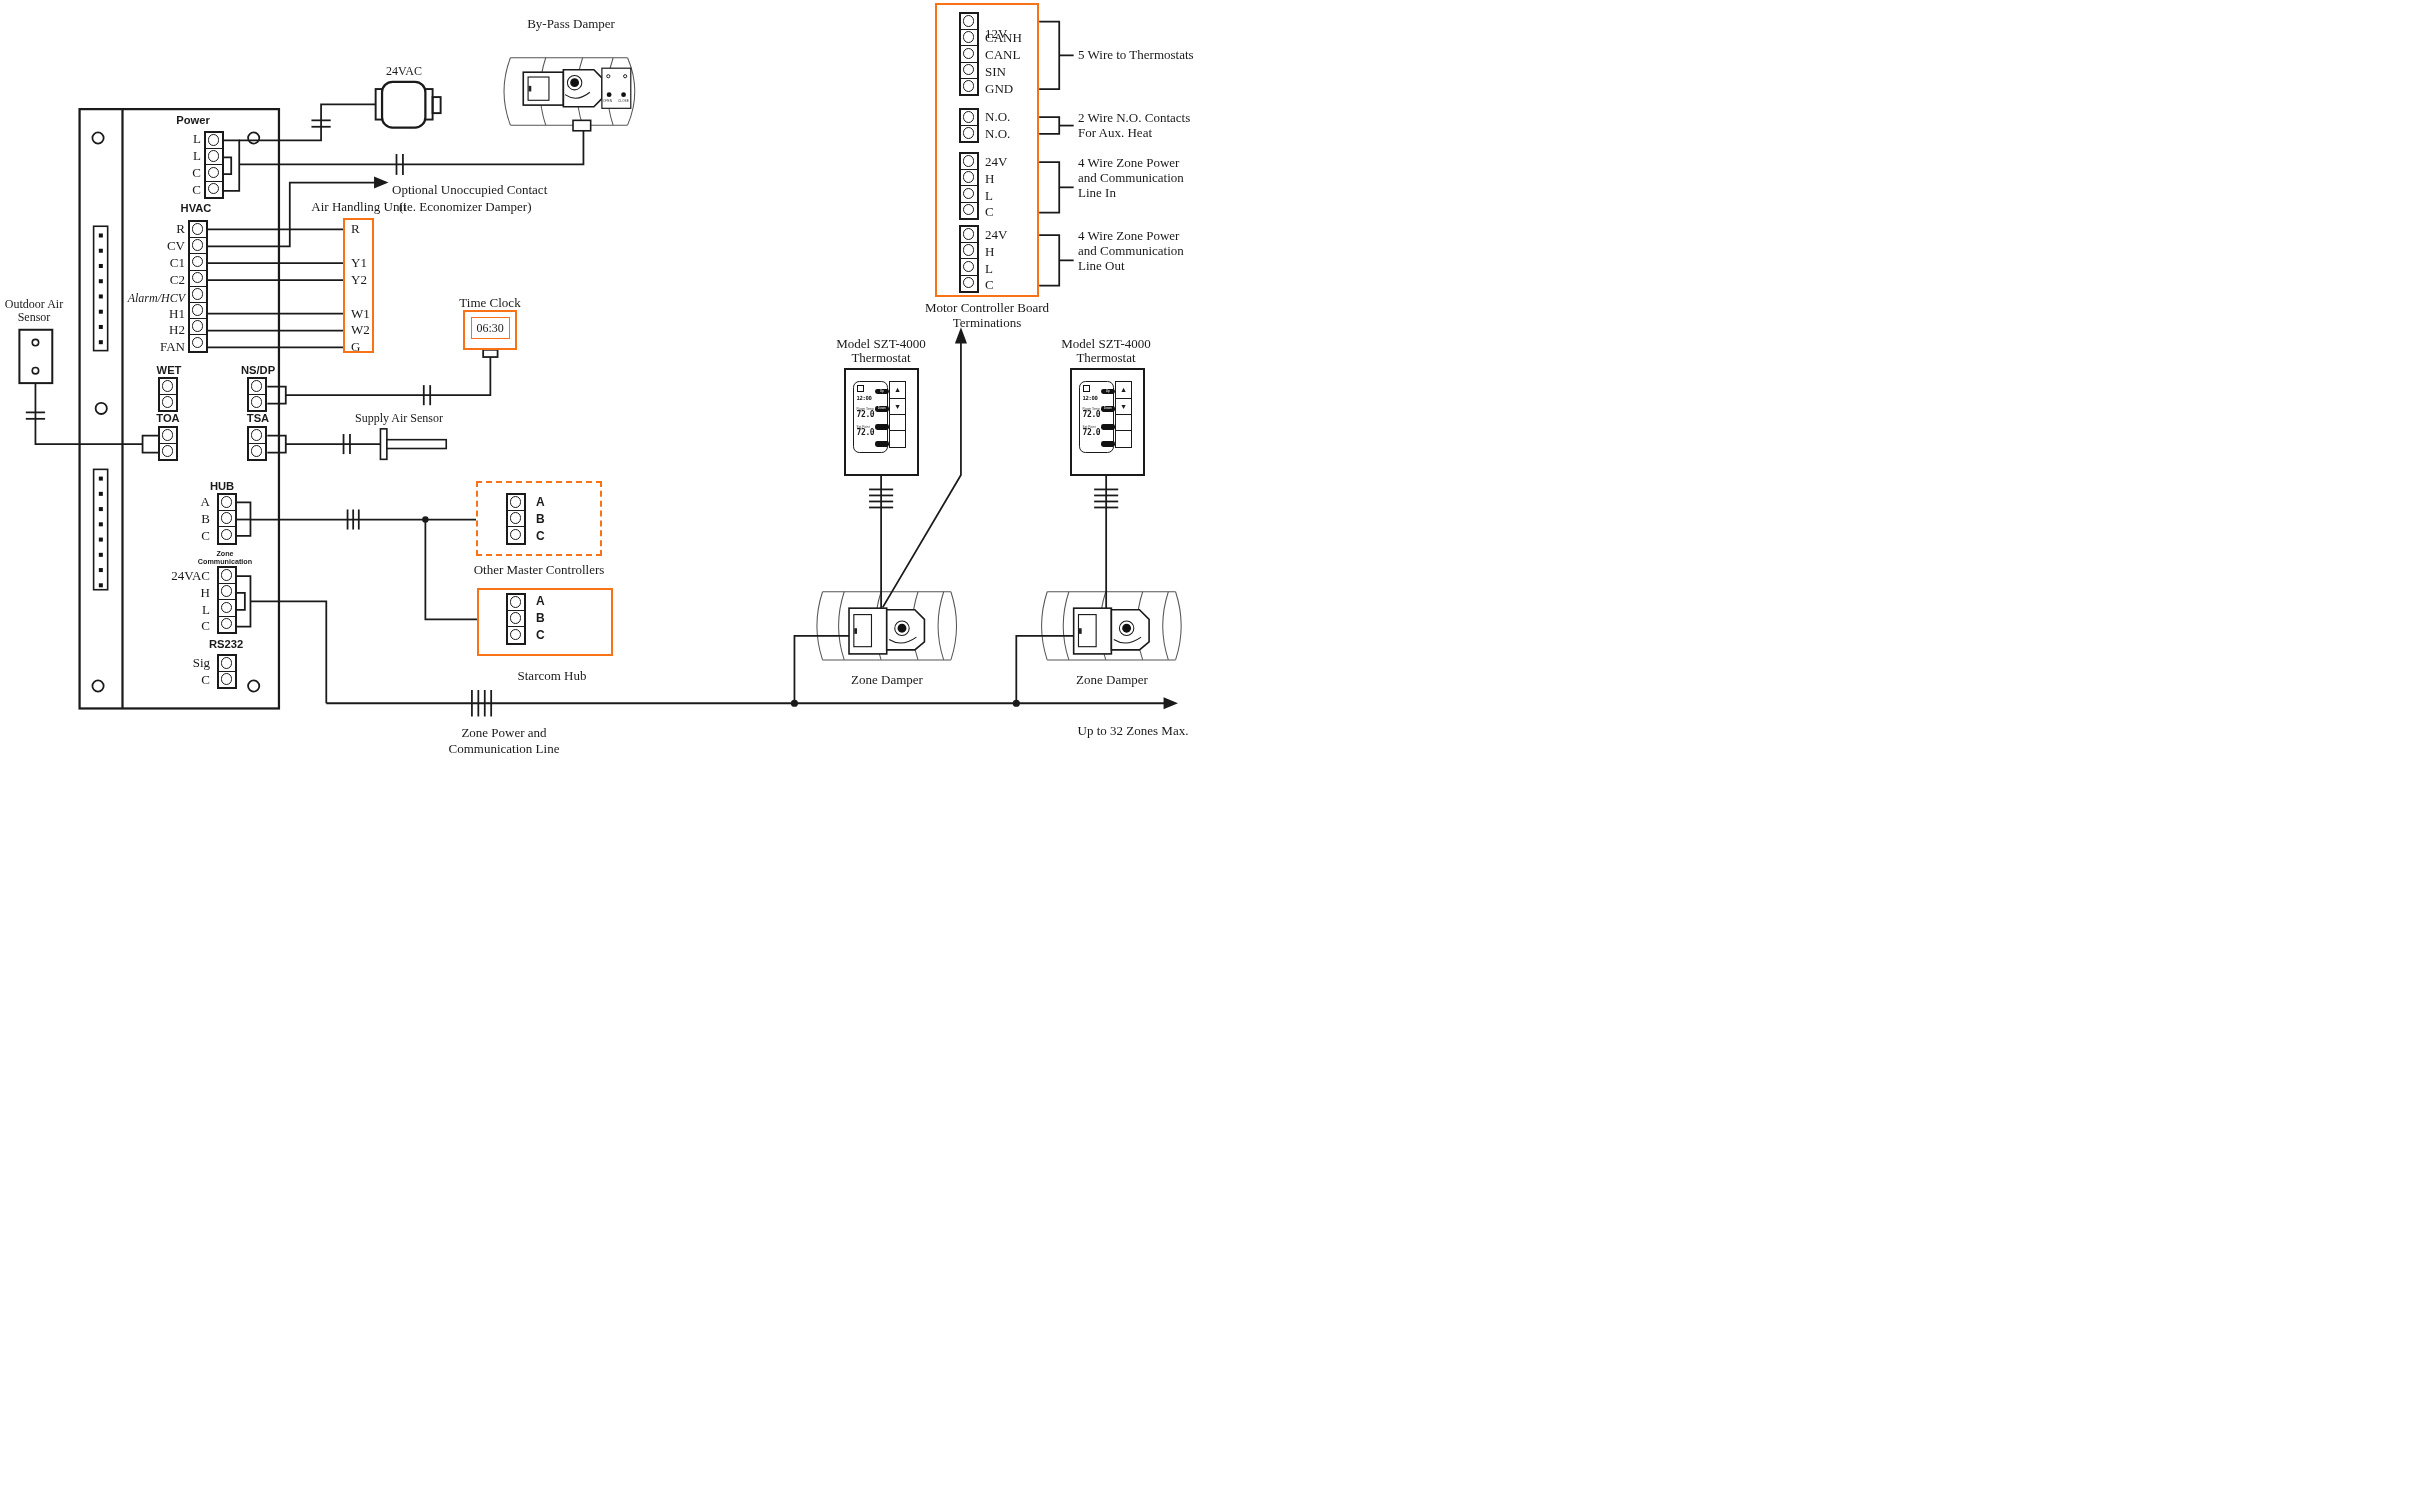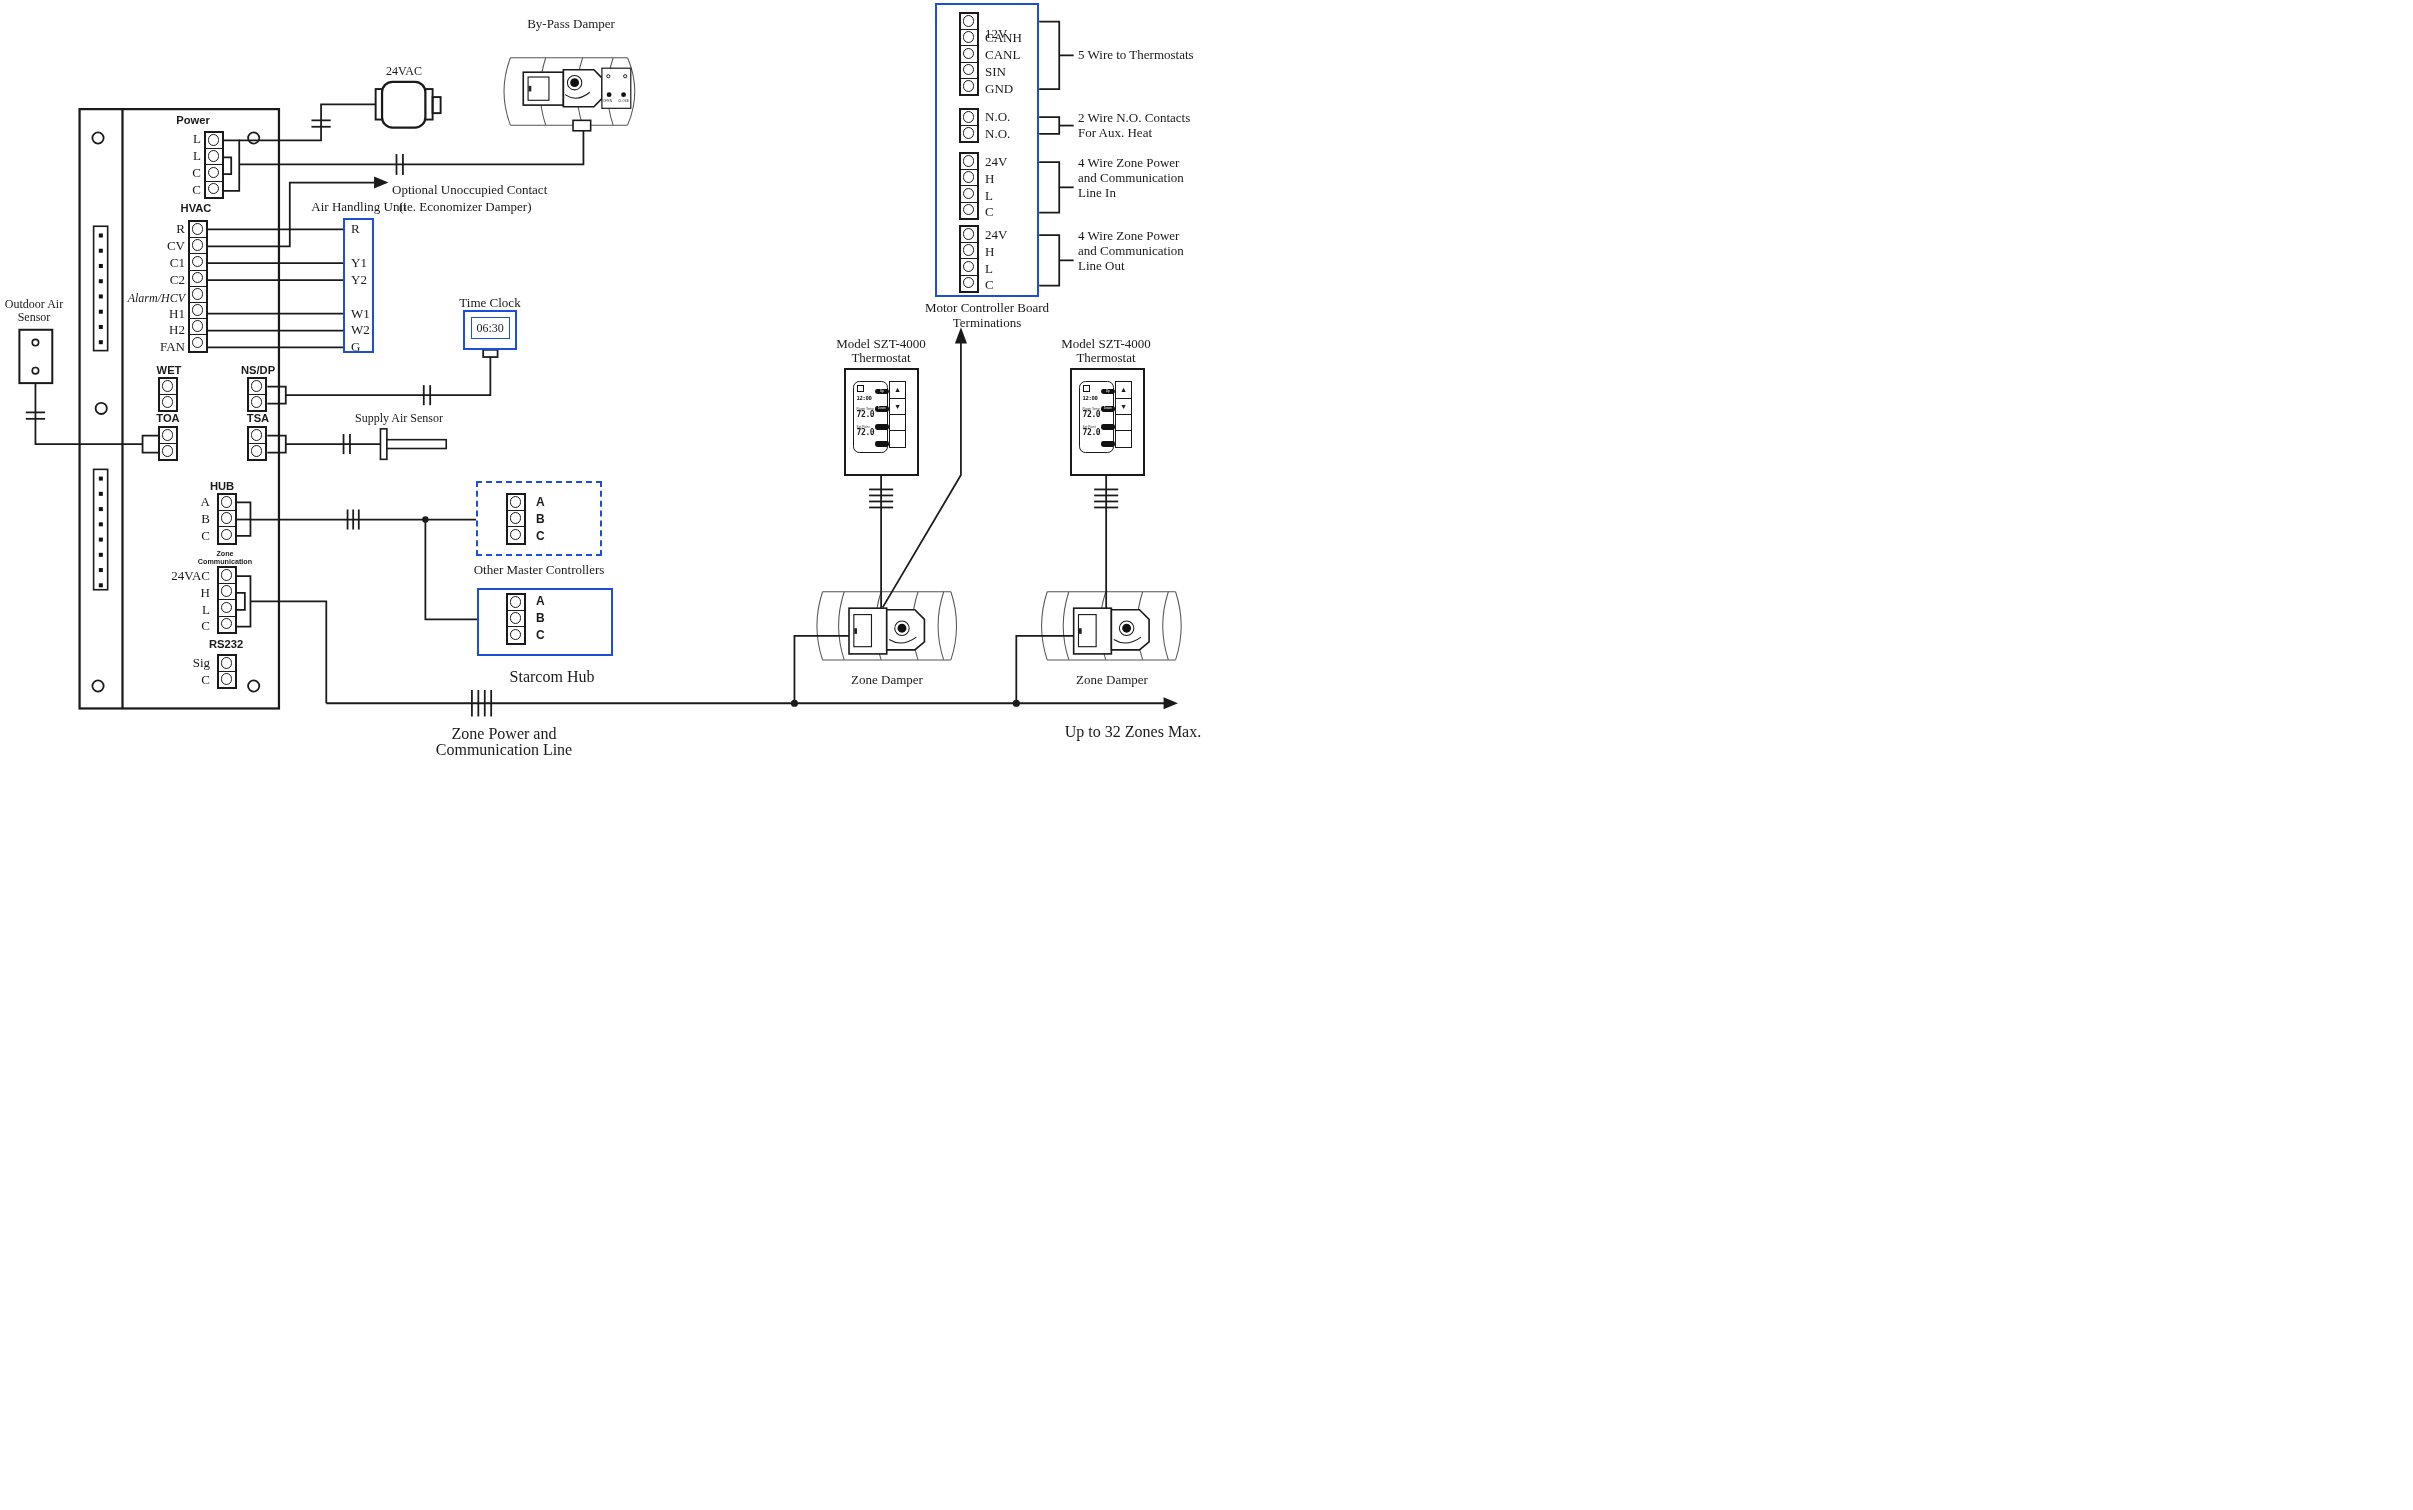--- a/index.html
+++ b/index.html
@@ -2,25 +2,25 @@
 <html style="font-size:13px"><head>
 <meta charset="utf-8">
 <style>
   html,body{margin:0;padding:0;background:#fff;}
   #stage{position:relative;width:1207px;height:755px;background:#fff;overflow:hidden;
          font-family:"Liberation Serif",serif;color:#1a1a1a;}
   svg{position:absolute;left:0;top:0;}
   .lbl{position:absolute;white-space:nowrap;font-size:12px;line-height:1.05;color:#1a1a1a;}
   .ctr{transform:translateX(-50%);}
   .ral{transform:translateX(-100%);text-align:right;}
-  .s16{font-size:13px;} .s17{font-size:16px;} .s10{font-size:12px;font-style:italic;}
+  .s16{font-size:13px;} .s17{font-size:13px;} .s10{font-size:12px;font-style:italic;}
   .hdr{font-family:"Liberation Sans",sans-serif;font-weight:bold;font-size:11.2px;text-align:right;}
   .hdr9{font-family:"Liberation Sans",sans-serif;font-weight:bold;font-size:7.2px;}
   .bsans{font-family:"Liberation Sans",sans-serif;font-weight:bold;font-size:12px;}
-  .box{position:absolute;border:2px solid #1d4ed8;background:#fff;box-sizing:border-box;}
+  .box{position:absolute;border:2px solid #f97316;background:#fff;box-sizing:border-box;}
   .dash{border-style:dashed;}
   .tblock{position:absolute;border:2px solid #1a1a1a;background:#fff;box-sizing:border-box;width:20px;}
   .tcell{height:15.2px;position:relative;}
   .tcell + .tcell{border-top:1.6px solid #1a1a1a;}
   .tcell::after{content:'';position:absolute;left:50%;top:50%;width:9.6px;height:9.6px;
     margin:-6.4px 0 0 -6.4px;border:1.6px solid #1a1a1a;border-radius:50%;background:#fff;}
   
   .tplate{position:absolute;border:2px solid #1a1a1a;background:#fff;box-sizing:border-box;width:75px;height:108px;}
   .tdisp{position:absolute;border:1.6px solid #1a1a1a;border-radius:6.4px;background:#fff;box-sizing:border-box;width:35px;height:72px;}
   .tcol{position:absolute;width:17px;height:72px;box-sizing:border-box;}

